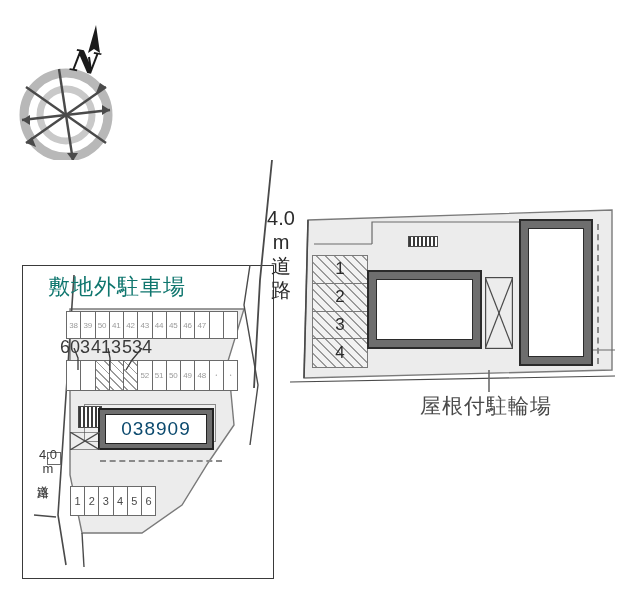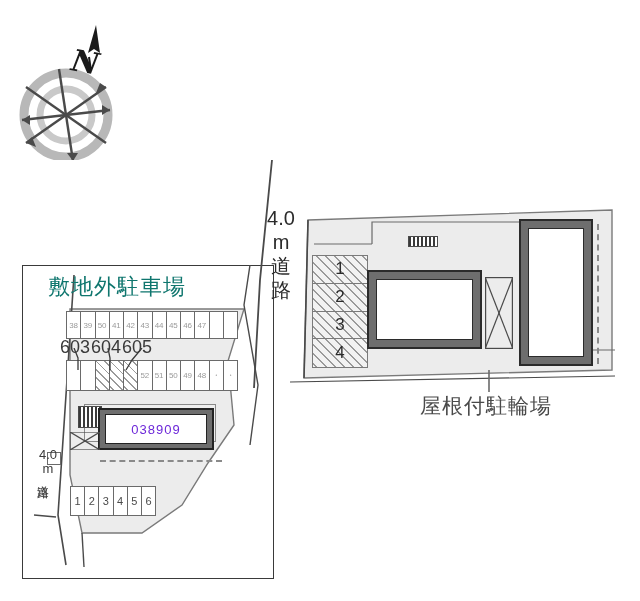--- a/index.html
+++ b/index.html
@@ -44,21 +44,21 @@
   #bld-shadow{left:84px;top:404px;width:130px;height:36px;
               border:1.2px solid #8a8a8a;background:#efefef;}
   #bld-stairs{left:78px;top:406px;width:22px;height:20px;
               background:repeating-linear-gradient(90deg,#3a3a3a 0 2px,#ffffff 2px 4px);
               border:1.2px solid #4a4a4a;}
   #bld-outer{left:98px;top:408px;width:116px;height:42px;
              background:#6e6e6e;border:2px solid #232323;box-sizing:border-box;}
   #bld-inner{left:105px;top:414px;width:102px;height:30px;
              background:#ffffff;border:1.6px solid #232323;box-sizing:border-box;
              display:flex;align-items:center;justify-content:center;}
-  #bld-num{font-size:13px;color:#6d28d9;letter-spacing:1px;}
+  #bld-num{font-size:19px;color:#0c4a6e;letter-spacing:1px;}
 
   
   #cross-left{left:70px;top:432px;width:30px;height:18px;}
   #gate-box{left:47px;top:452px;width:12px;height:11px;
             border:1.3px solid #6a6a6a;background:#ffffff;}
 
   
   #dash-path{left:100px;top:460px;width:122px;height:0;
              border-top:2.5px dashed #8a8a8a;}
 
@@ -193,21 +193,21 @@
     <div class="pk-cell" style="flex: 1 1 0%;">52</div>
     <div class="pk-cell" style="flex: 1 1 0%;">51</div>
     <div class="pk-cell" style="flex: 1 1 0%;">50</div>
     <div class="pk-cell" style="flex: 1 1 0%;">49</div>
     <div class="pk-cell" style="flex: 1 1 0%;">48</div>
     <div class="pk-cell" style="flex: 1 1 0%;">・</div>
     <div class="pk-cell" style="flex: 1 1 0%;">・</div>
   </div>
 
 <div class="abs" id="pk-labels">
-  <span>603</span><span>604</span><span>605</span>
+  <span>603</span><span>413</span><span>534</span>
 </div>
 <div class="abs" id="leader-lines">
   <svg width="120" height="24" viewBox="0 0 120 24">
     <path d="M14,0 L18,10 L18,22" fill="none" stroke="#3a3a3a" stroke-width="1.3"></path>
     <path d="M48,0 L50,10 L50,22" fill="none" stroke="#3a3a3a" stroke-width="1.3"></path>
     <path d="M82,0 L72,12 L66,22" fill="none" stroke="#3a3a3a" stroke-width="1.3"></path>
   </svg>
 </div>
 
 <div class="abs" id="bld-shadow"></div>

